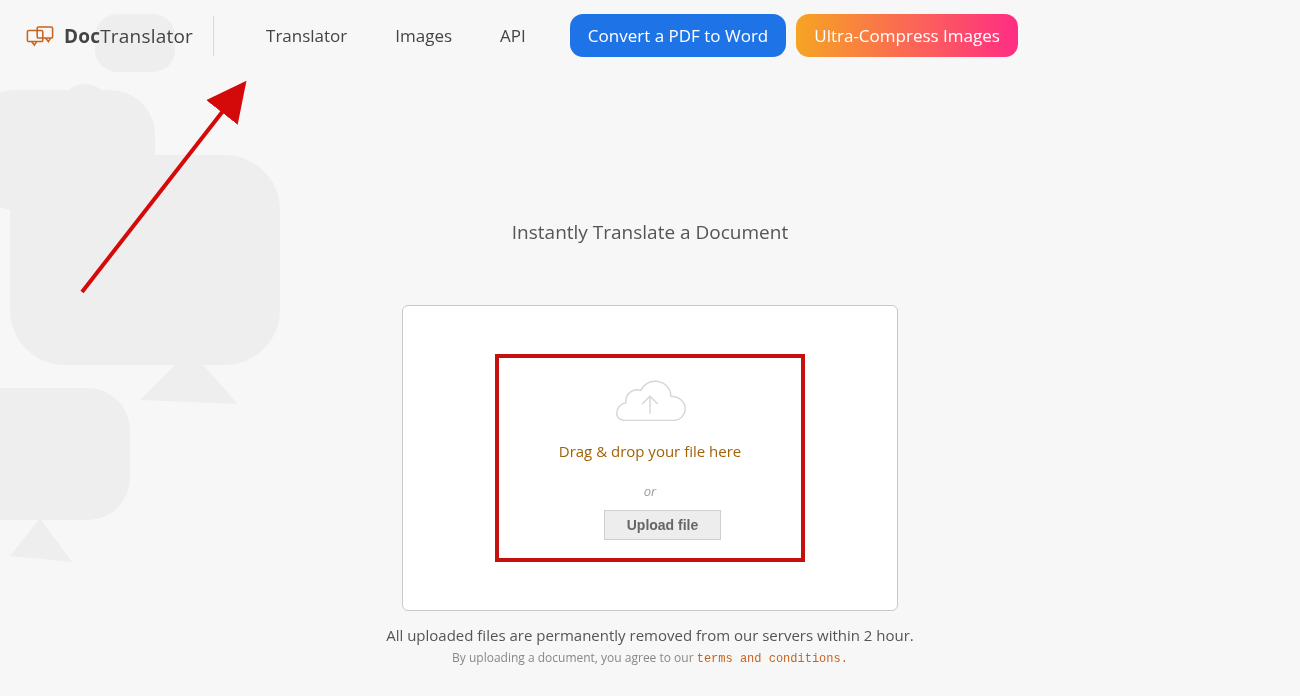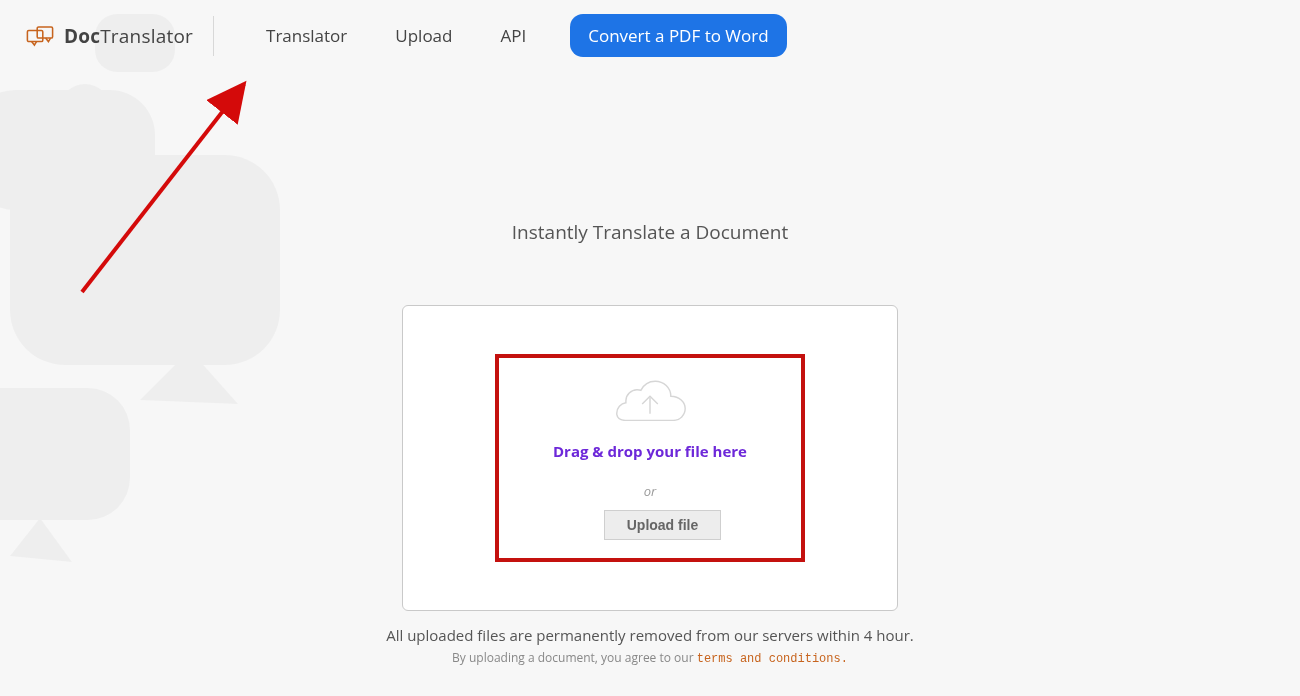--- a/index.html
+++ b/index.html
@@ -104,22 +104,22 @@
       display: flex;
       flex-direction: column;
       align-items: center;
       justify-content: center;
       padding: 14px 10px 18px;
     }
     .cloud-svg { margin-top: 6px; }
     .drag-text {
       margin-top: 20px;
       font-size: 15px;
-      font-weight: 700;
-      color: #6d28d9;
+      font-weight: 400;
+      color: #a16207;
     }
     .or-text {
       font-size: 13px;
       font-style: italic;
       color: #9a9a9a;
       margin-top: 21px;
     }
     .upload-btn {
       margin-top: 10px;
       background: #ededed;
@@ -165,24 +165,25 @@
       <g fill="none" stroke="#c7641e" stroke-width="2.2">
         <rect x="2" y="7" width="22" height="16" rx="2"></rect>
         <path d="M8 23 L12 28 L15 23"></path>
         <rect x="16" y="2" width="22" height="16" rx="2"></rect>
         <path d="M28 18 L32 23 L35 18"></path>
       </g>
     </svg>
     <span class="logo-text"><span class="bold">Doc</span><span>Translator</span></span>
   </div>
   <div class="nav-link">Translator</div>
-  <div class="nav-link">Upload</div>
+  <div class="nav-link">Images</div>
   <div class="nav-link">API</div>
   <div class="nav-btns">
     <div class="btn btn-blue">Convert a PDF to Word</div>
+    <div class="btn btn-grad">Ultra-Compress Images</div>
   </div>
 </div>
 
 <svg class="arrow-annot" viewBox="0 0 180 220">
   <defs>
     <marker id="ah" markerWidth="12" markerHeight="12" refX="9" refY="5" orient="auto">
       <path d="M0 0 L10 5 L0 10 Z" fill="#d40a0a"></path>
     </marker>
   </defs>
   <line x1="6" y1="214" x2="168" y2="6" stroke="#d40a0a" stroke-width="4" marker-end="url(#ah)"></line>
@@ -199,17 +200,17 @@
           <path d="M56 55 L56 30"></path>
           <path d="M44 40 L56 28 L68 40"></path>
         </g>
       </svg>
       <div class="drag-text">Drag &amp; drop your file here</div>
       <div class="or-text">or</div>
       <button class="upload-btn">Upload file</button>
     </div>
   </div>
 
-  <div class="note1">All uploaded files are permanently removed from our servers within 4 hour.</div>
+  <div class="note1">All uploaded files are permanently removed from our servers within 2 hour.</div>
   <div class="note2">
     <span>By uploading a document, you agree to our </span><span class="tclink">terms and conditions.</span>
   </div>
 </div>
 
 </body></html>

